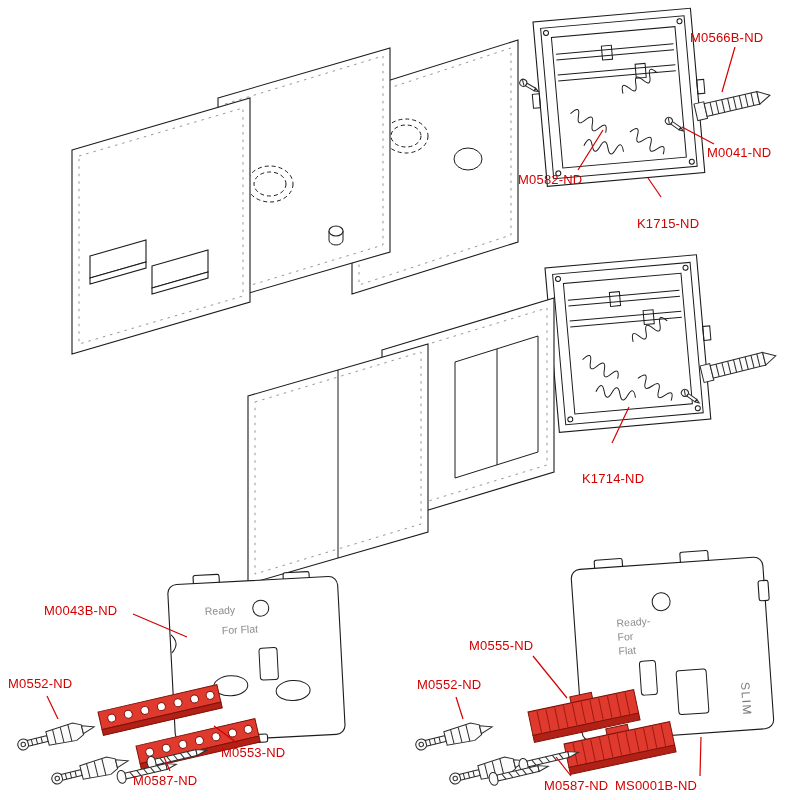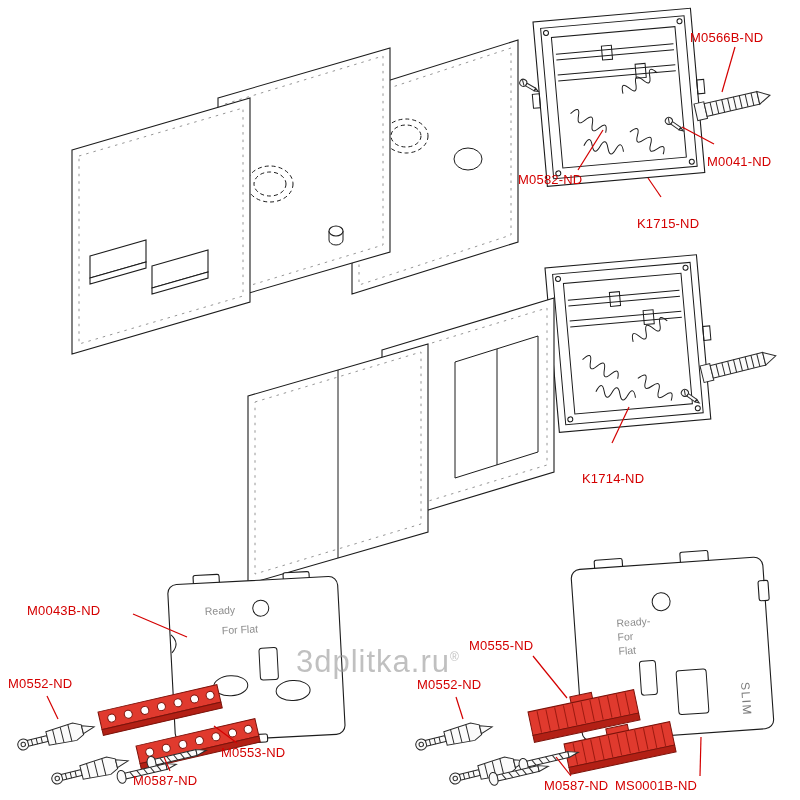--- a/index.html
+++ b/index.html
@@ -281,28 +281,27 @@
     <line x1="47" y1="696" x2="58" y2="719"></line>
     <line x1="237" y1="743" x2="214" y2="726"></line>
     <line x1="170" y1="771" x2="164" y2="757"></line>
     <line x1="533" y1="656" x2="567" y2="698"></line>
     <line x1="456" y1="697" x2="463" y2="719"></line>
     <line x1="571" y1="776" x2="556" y2="757"></line>
     <line x1="700" y1="776" x2="701" y2="737"></line>
   </g>
 </svg>
 
-<div class="watermark"><span>3dplitka.ru</span><sup>®</sup></div>
 
 <div class="part-label" style="left:690px;top:30px">M0566B-ND</div>
-<div class="part-label" style="left:707px;top:154px">M0041-ND</div>
+<div class="part-label" style="left:707px;top:145px">M0041-ND</div>
 <div class="part-label" style="left:518px;top:172px">M0582-ND</div>
 <div class="part-label" style="left:637px;top:216px">K1715-ND</div>
 <div class="part-label" style="left:582px;top:471px">K1714-ND</div>
-<div class="part-label" style="left:27px;top:603px">M0043B-ND</div>
+<div class="part-label" style="left:44px;top:603px">M0043B-ND</div>
 <div class="part-label" style="left:8px;top:676px">M0552-ND</div>
 <div class="part-label" style="left:221px;top:745px">M0553-ND</div>
 <div class="part-label" style="left:133px;top:773px">M0587-ND</div>
 <div class="part-label" style="left:469px;top:638px">M0555-ND</div>
 <div class="part-label" style="left:417px;top:677px">M0552-ND</div>
 <div class="part-label" style="left:544px;top:778px">M0587-ND</div>
 <div class="part-label" style="left:615px;top:778px">MS0001B-ND</div>
 
 </div>
 

